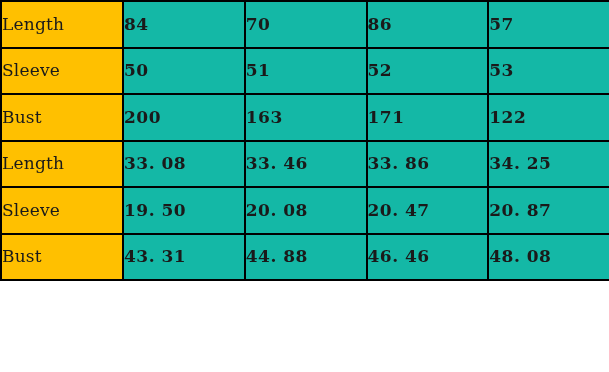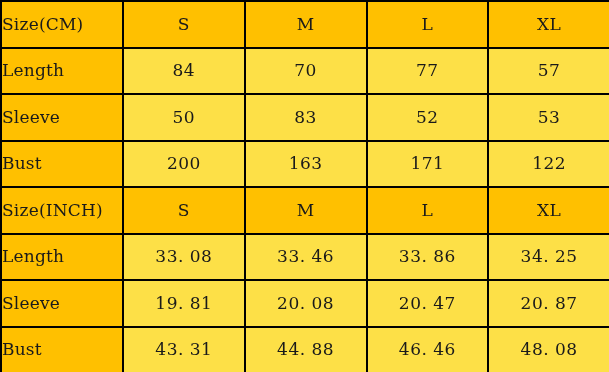--- a/index.html
+++ b/index.html
@@ -47,89 +47,76 @@
     letter-spacing: 0.2px;
   }
 
   td.hdr-size {
     background: #FFC000;
     text-align: center;
     letter-spacing: 0.5px;
   }
 
   td.value {
-    background: #fde047;
-    text-align: center;
+    background: #14b8a6;
+    text-align: left;
     letter-spacing: 0.5px;
+    font-weight: bold;
   }
 </style>
 </head>
 <body>
 
 <table id="size-chart">
   <colgroup>
     <col class="label-col">
     <col class="size-col">
     <col class="size-col">
     <col class="size-col">
     <col class="size-col">
   </colgroup>
   <tbody>
 
-    <tr>
-      <td class="hdr-label">Size(CM)</td>
-      <td class="hdr-size">S</td>
-      <td class="hdr-size">M</td>
-      <td class="hdr-size">L</td>
-      <td class="hdr-size">XL</td>
-    </tr>
 
     <tr>
       <td class="row-label">Length</td>
       <td class="value">84</td>
       <td class="value">70</td>
-      <td class="value">77</td>
+      <td class="value">86</td>
       <td class="value">57</td>
     </tr>
 
     <tr>
       <td class="row-label">Sleeve</td>
       <td class="value">50</td>
-      <td class="value">83</td>
+      <td class="value">51</td>
       <td class="value">52</td>
       <td class="value">53</td>
     </tr>
 
     <tr>
       <td class="row-label">Bust</td>
       <td class="value">200</td>
       <td class="value">163</td>
       <td class="value">171</td>
       <td class="value">122</td>
     </tr>
 
-    <tr>
-      <td class="hdr-label">Size(INCH)</td>
-      <td class="hdr-size">S</td>
-      <td class="hdr-size">M</td>
-      <td class="hdr-size">L</td>
-      <td class="hdr-size">XL</td>
-    </tr>
 
     <tr>
       <td class="row-label">Length</td>
       <td class="value">33. 08</td>
       <td class="value">33. 46</td>
       <td class="value">33. 86</td>
       <td class="value">34. 25</td>
     </tr>
 
     <tr>
       <td class="row-label">Sleeve</td>
-      <td class="value">19. 81</td>
+      <td class="value">19. 50</td>
       <td class="value">20. 08</td>
       <td class="value">20. 47</td>
       <td class="value">20. 87</td>
     </tr>
 
     <tr>
       <td class="row-label">Bust</td>
       <td class="value">43. 31</td>
       <td class="value">44. 88</td>
       <td class="value">46. 46</td>

